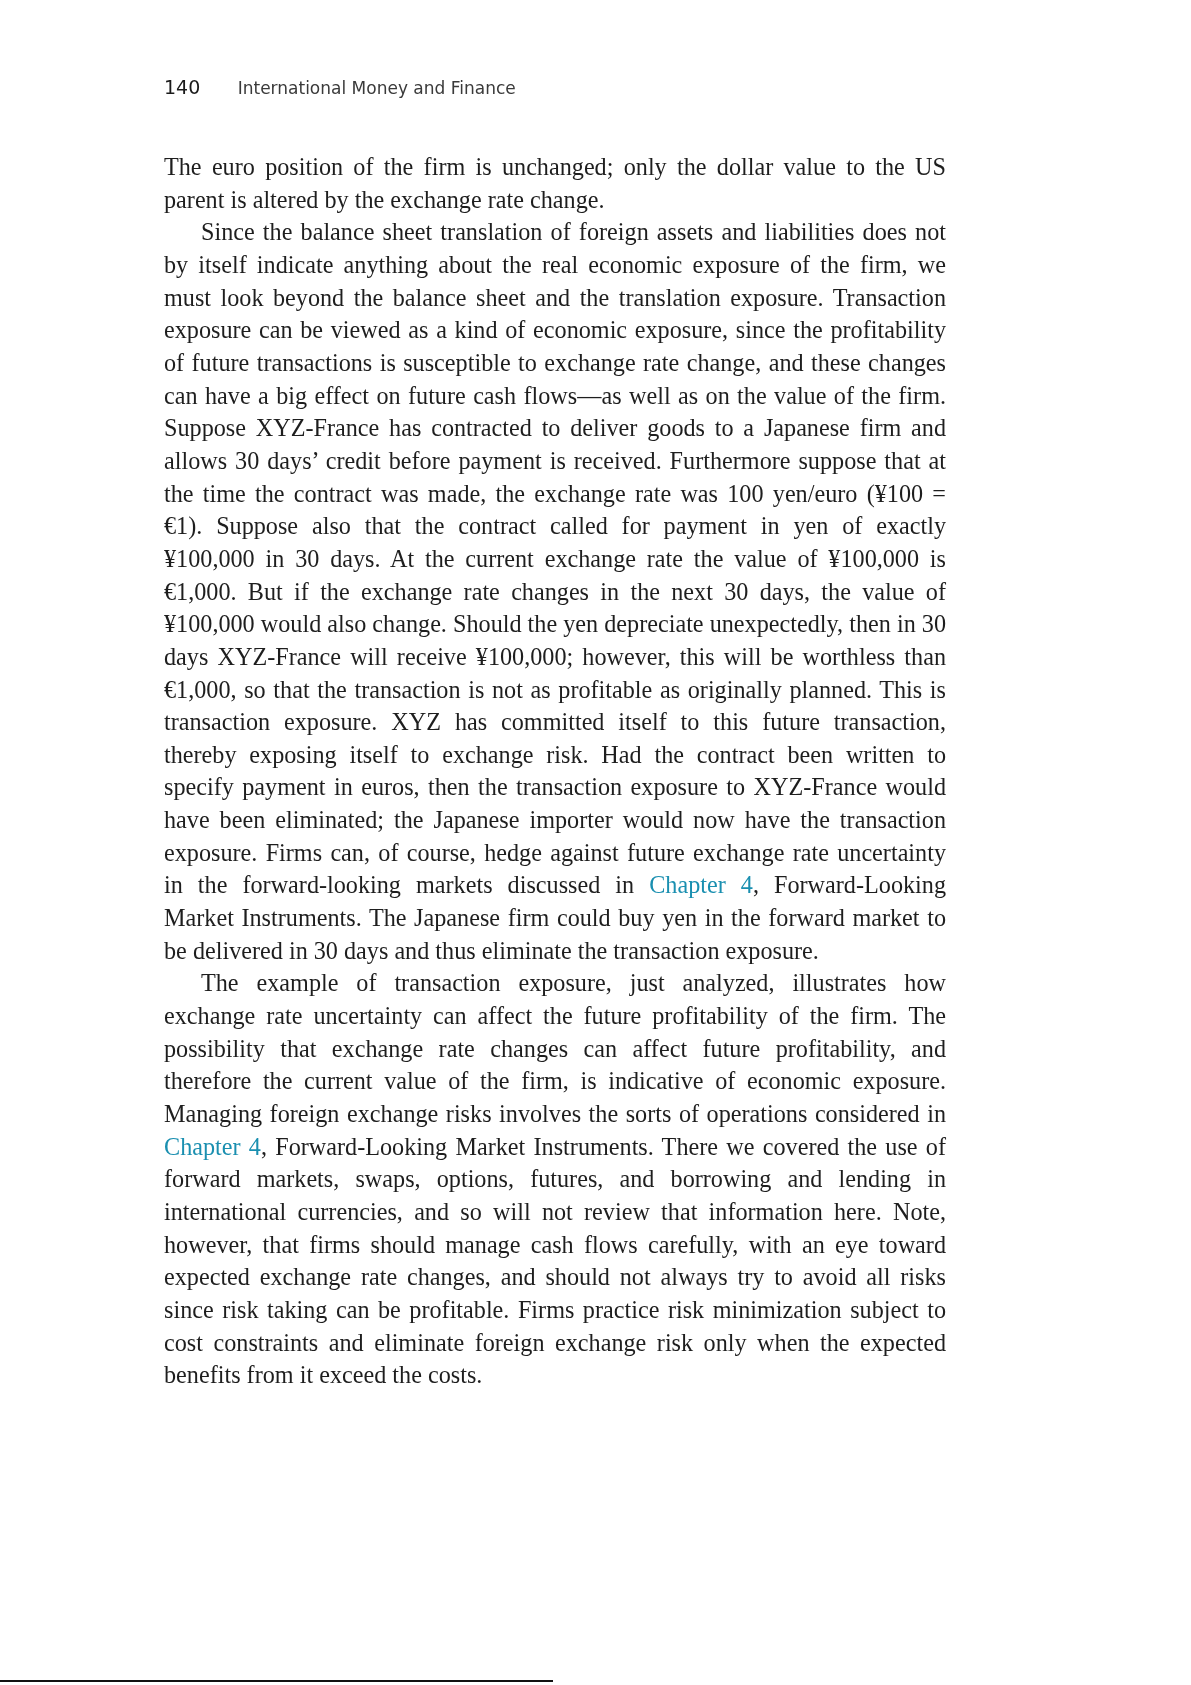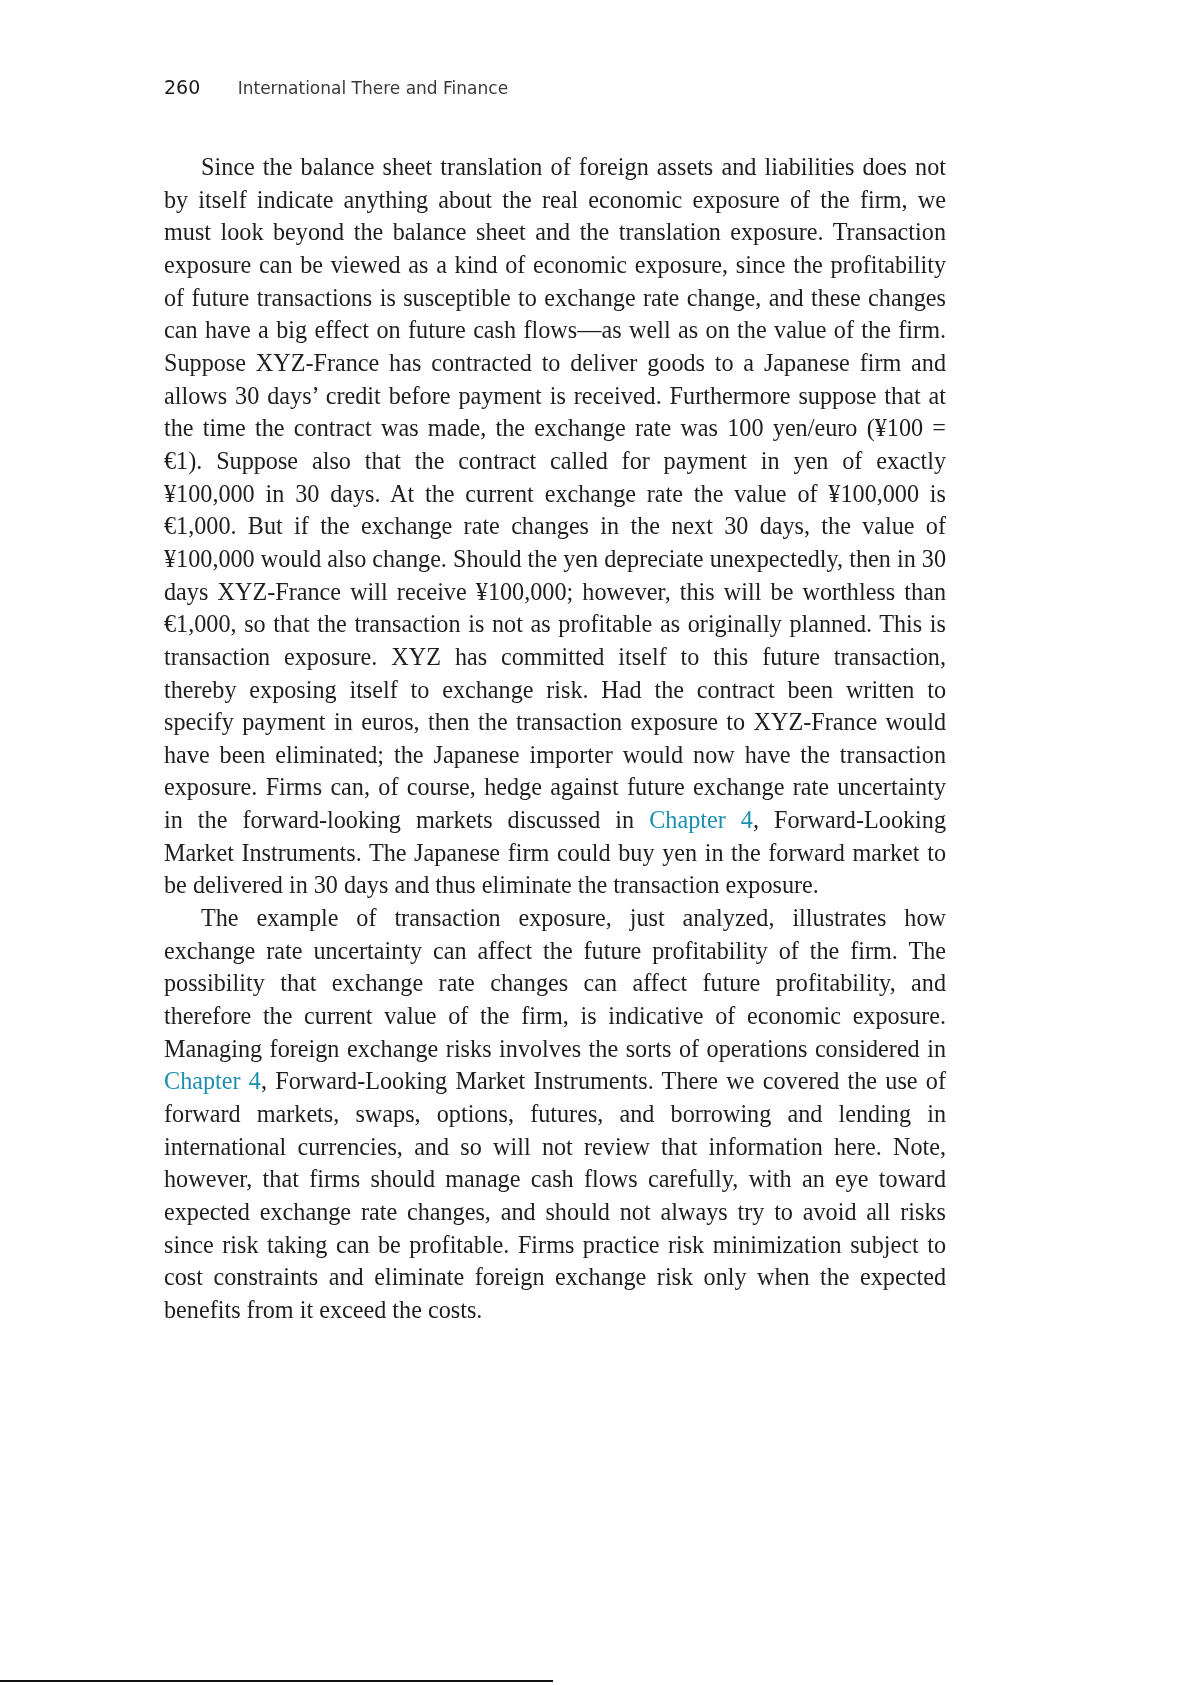--- a/index.html
+++ b/index.html
@@ -21,22 +21,25 @@
   .body p.indent { text-indent: 37px; }
   .link { color: #1a8fb0; text-decoration: none; cursor: pointer; margin-top: 14px; }
   .rule {
     position: absolute; left: 0; top: 1680px; width: 553px; height: 2px; background: #111;
   }
 </style>
 </head>
 <body>
 
 <div class="header">
-  <span class="pnum">260</span>
-  <span class="title">International There and Finance</span>
+  <span class="pnum">140</span>
+  <span class="title">International Money and Finance</span>
 </div>
 
 <div class="body">
+  <p>
+    <span>The euro position of the firm is unchanged; only the dollar value to the US parent is altered by the exchange rate change.</span>
+  </p>
   <p class="indent"><span>Since the balance sheet translation of foreign assets and liabilities does not by itself indicate anything about the real economic exposure of the firm, we must look beyond the balance sheet and the translation expo­sure. Transaction exposure can be viewed as a kind of economic exposure, since the profitability of future transactions is susceptible to exchange rate change, and these changes can have a big effect on future cash flows—as well as on the value of the firm. Suppose XYZ-France has contracted to deliver goods to a Japanese firm and allows 30 days’ credit before payment is received. Furthermore suppose that at the time the contract was made, the exchange rate was 100 yen/euro (¥100 = €1). Suppose also that the contract called for payment in yen of exactly ¥100,000 in 30 days. At the current exchange rate the value of ¥100,000 is €1,000. But if the exchange rate changes in the next 30 days, the value of ¥100,000 would also change. Should the yen depreciate unexpectedly, then in 30 days XYZ-France will receive ¥100,000; however, this will be worthless than €1,000, so that the transaction is not as profitable as originally planned. This is transaction expo­sure. XYZ has committed itself to this future transaction, thereby exposing itself to exchange risk. Had the contract been written to specify payment in euros, then the transaction exposure to XYZ-France would have been eliminated; the Japanese importer would now have the transaction exposure. Firms can, of course, hedge against future exchange rate uncertainty in the forward-looking markets discussed in </span><a class="link">Chapter 4</a><span>, Forward-Looking Market Instruments. The Japanese firm could buy yen in the forward market to be delivered in 30 days and thus eliminate the transaction exposure.</span></p>
   <p class="indent"><span>The example of transaction exposure, just analyzed, illustrates how exchange rate uncertainty can affect the future profitability of the firm. The possibility that exchange rate changes can affect future profitabil­ity, and therefore the current value of the firm, is indicative of economic exposure. Managing foreign exchange risks involves the sorts of operations considered in </span><a class="link">Chapter 4</a><span>, Forward-Looking Market Instruments. There we covered the use of forward markets, swaps, options, futures, and borrow­ing and lending in international currencies, and so will not review that information here. Note, however, that firms should manage cash flows carefully, with an eye toward expected exchange rate changes, and should not always try to avoid all risks since risk taking can be profitable. Firms practice risk minimization subject to cost constraints and eliminate foreign exchange risk only when the expected benefits from it exceed the costs.</span></p>
 </div>
 
 <div class="rule"></div>
 
 </body></html>

